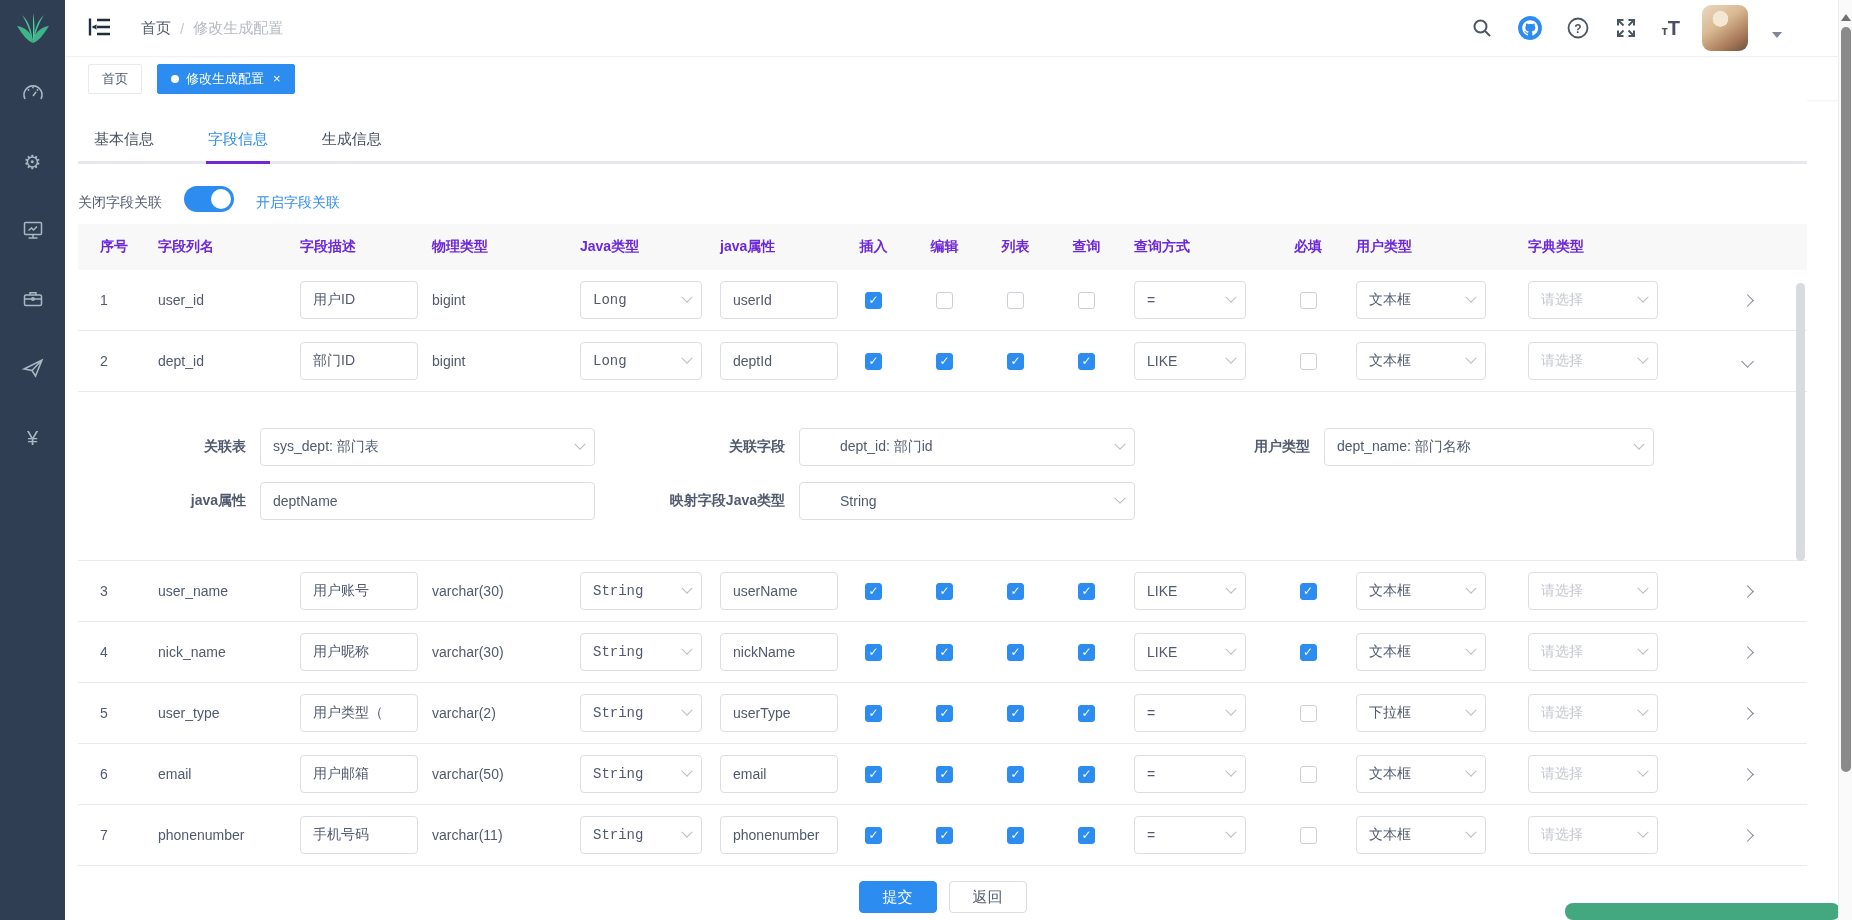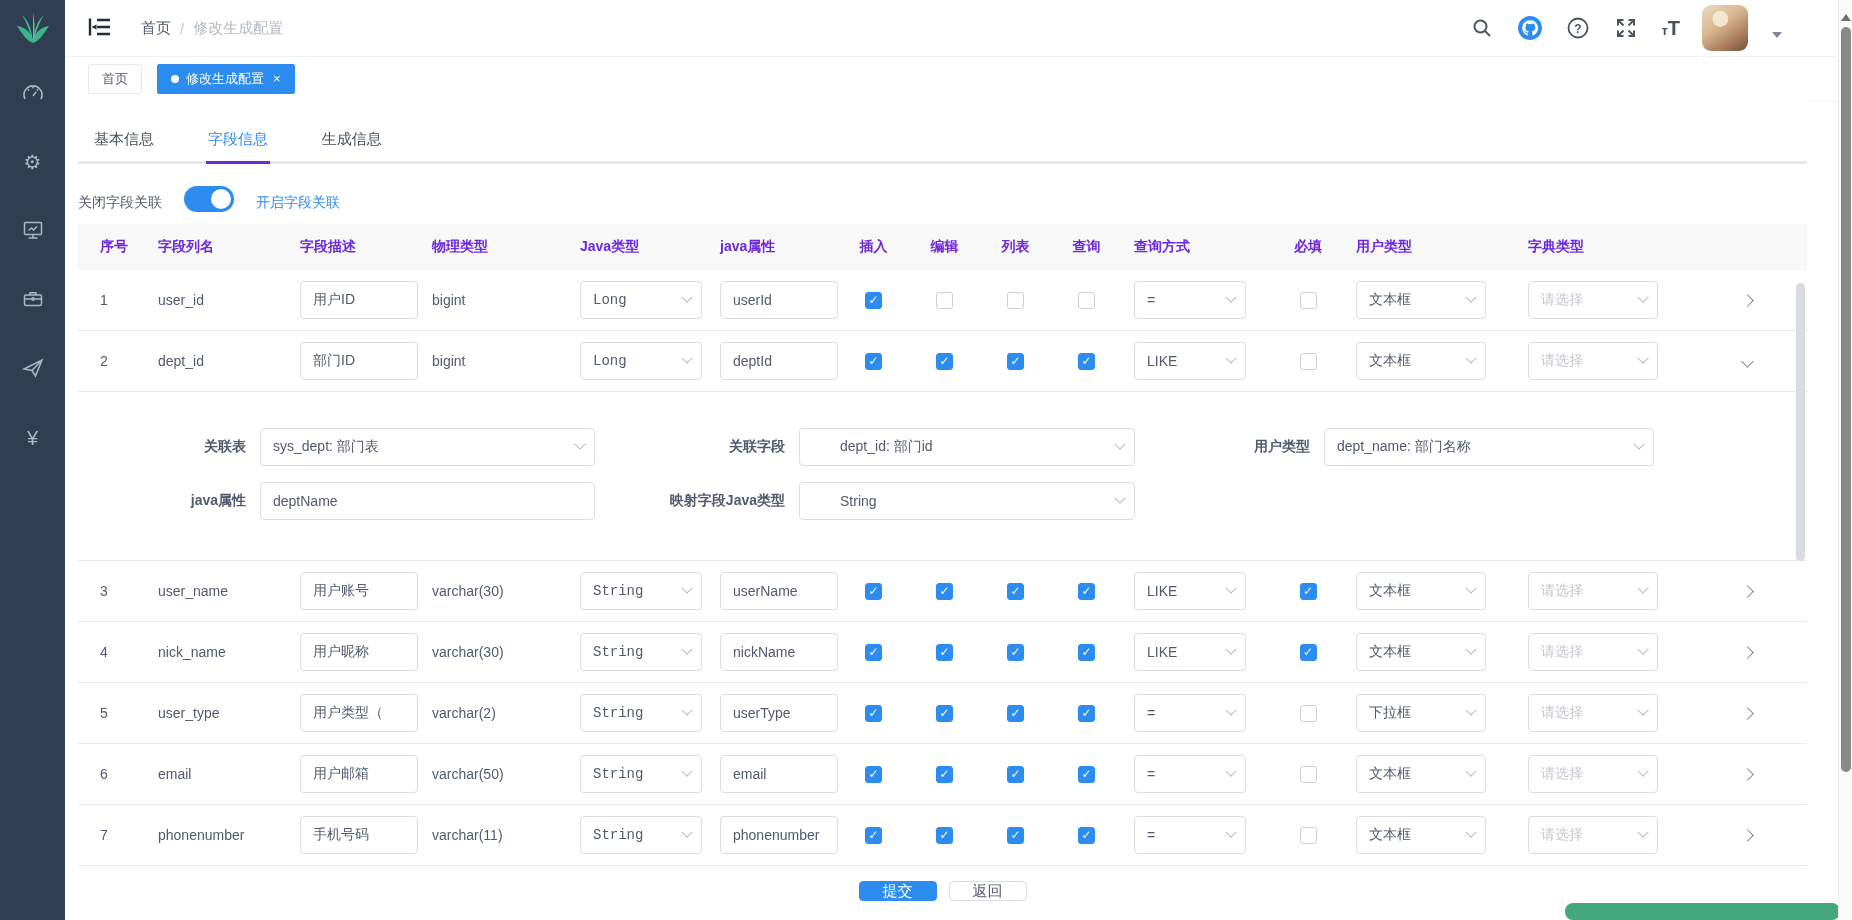--- a/index.html
+++ b/index.html
@@ -80,21 +80,21 @@
   
   .expand-panel { border-bottom:1px solid #e8eaec; padding:20px 0 40px; }
   .ep-row { display:flex; align-items:center; margin-top:16px; }
   .ep-label { font-weight:bold; color:#515a6e; text-align:right; margin-right:14px; flex:none; white-space:nowrap; }
   .lw1 { width:168px; } .lw2 { width:190px; } .lw3 { width:175px; }
   .ep-sel1 { width:335px; } .ep-sel2 { width:336px;padding-left:40px; } .ep-sel3 { width:330px; }
   .ep-ipt { width:335px; height:38px; border:1px solid #dcdee2; border-radius:4px; padding:0 12px; font-size:14px; color:#515a6e; outline:none; font-family:inherit; }
 
   
   .footer { width:1729px; display:flex; justify-content:center; gap:12px; margin-top:15px; }
-  .btn { height:20px; border-radius:4px; font-size:15px; display:flex; align-items:center; justify-content:center; cursor:pointer; }
+  .btn { height:32px; border-radius:4px; font-size:15px; display:flex; align-items:center; justify-content:center; cursor:pointer; }
   .btn-primary { width:78px; background:#2d8cf0; color:#fff; border:1px solid #2d8cf0; }
   .btn-plain { width:78px; background:#fff; color:#515a6e; border:1px solid #dcdee2; }
 
   
   .inner-thumb { position:absolute; left:1796px; top:283px; width:9px; height:278px; border-radius:5px; background:#d8dbe0; cursor:pointer; z-index:6; }
   .page-scroll { position:absolute; right:0; top:0; width:14px; height:920px; background:#fafafa; border-left:1px solid #ededed; z-index:8; }
   .ps-arrow { width:0; height:0; border-left:5px solid transparent; border-right:5px solid transparent; border-bottom:7px solid #6f6f6f; margin:14px auto 6px; cursor:pointer; }
   .ps-thumb { width:10px; margin:0 auto; height:745px; background:#8a8a8a; border-radius:5px; cursor:pointer; }
   .green-bar { position:absolute; left:1565px; top:903px; width:275px; height:17px; border-radius:8px; background:#43a77f; z-index:7; cursor:pointer; }
 </style>

